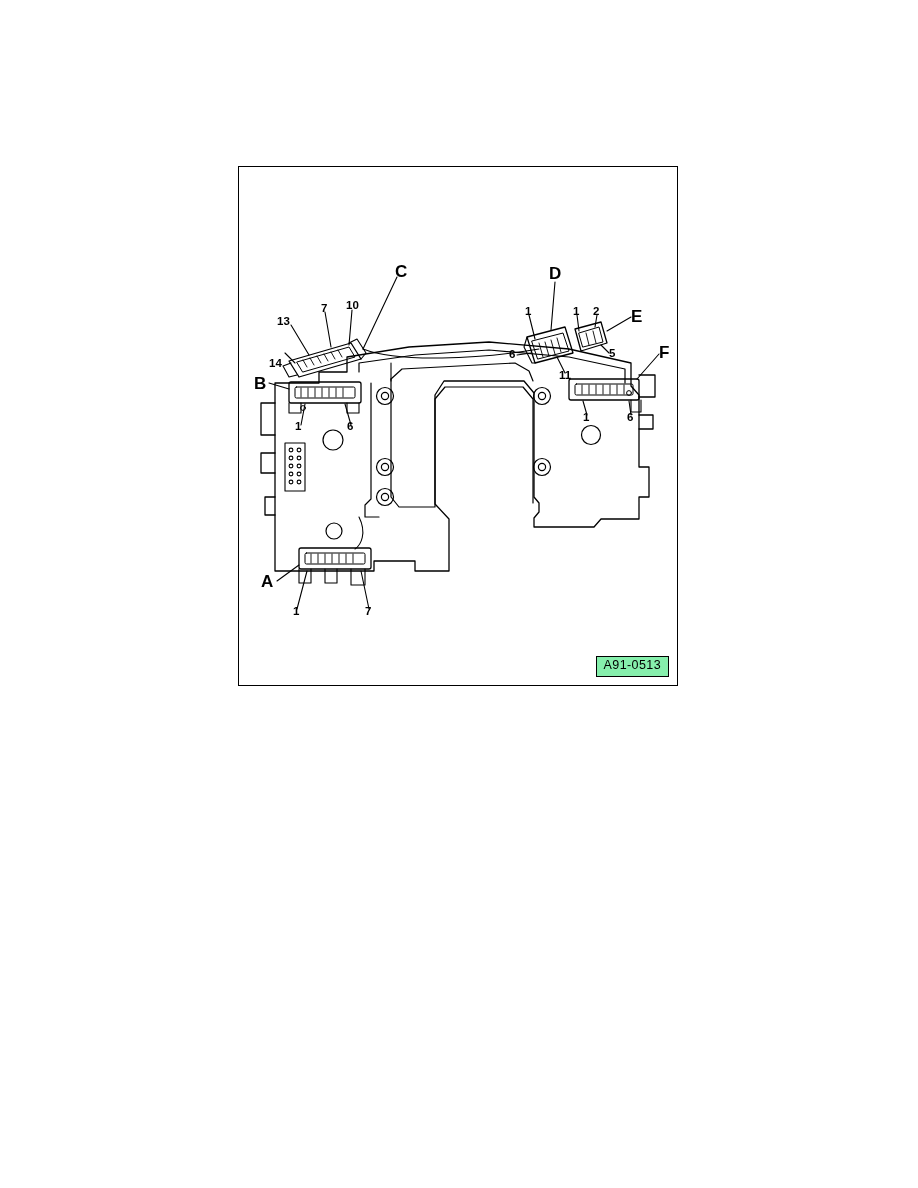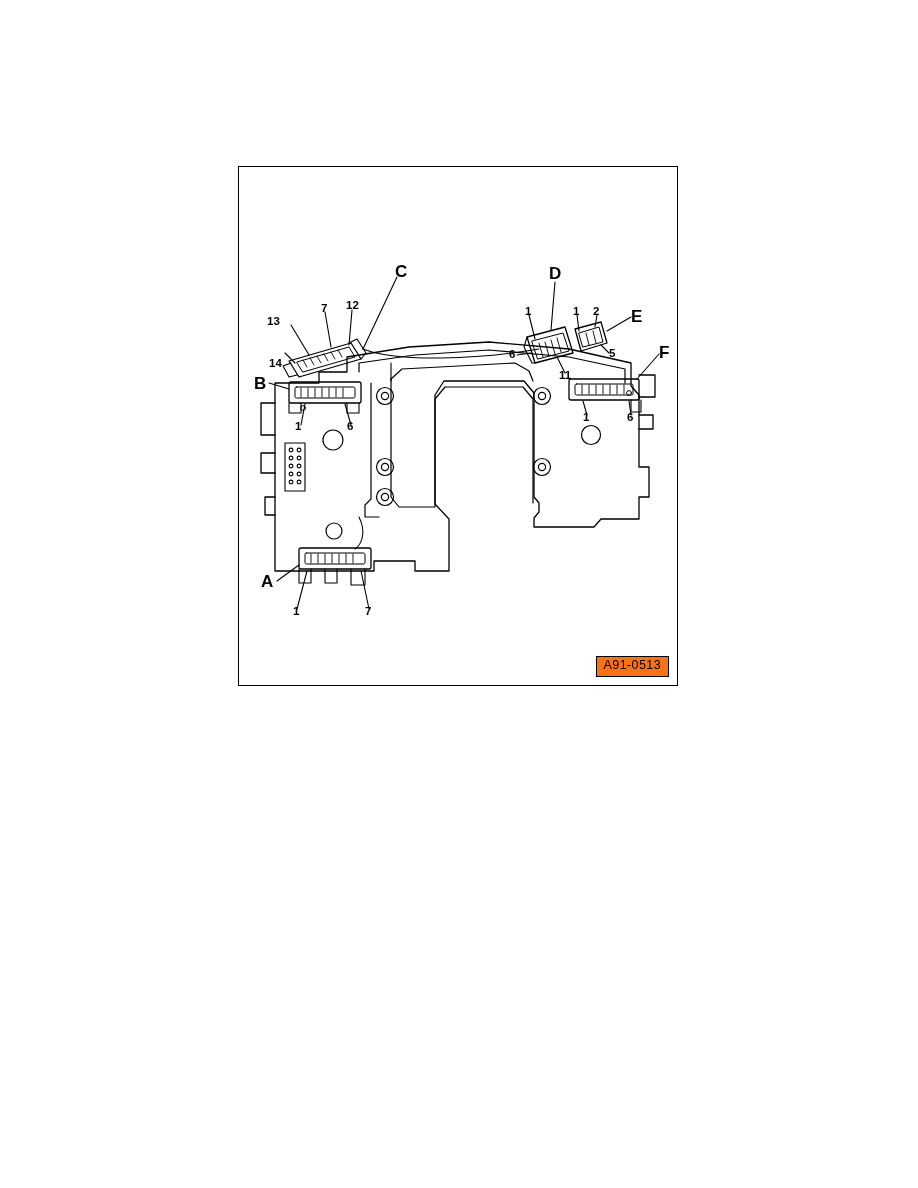--- a/index.html
+++ b/index.html
@@ -39,21 +39,21 @@
   #code-box {
     position: absolute;
     right: 8px;
     bottom: 8px;
     border: 1.2px solid #000;
     padding: 2px 7px 3px 7px;
     font-family: "Liberation Sans", sans-serif;
     font-size: 12.5px;
     letter-spacing: 0.4px;
     color: #000;
-    background: #f97316;
+    background: #86efac;
     line-height: 1.1;
   }
   .lbl {
     position: absolute;
     color: #000;
     font-family: "Liberation Sans", sans-serif;
     line-height: 1;
     white-space: nowrap;
   }
   .lbl.big {
@@ -328,23 +328,23 @@
       </g>
     </svg>
 
     <div class="lbl big" style="left:156px; top:96px;">C</div>
     <div class="lbl big" style="left:310px; top:98px;">D</div>
     <div class="lbl big" style="left:392px; top:141px;">E</div>
     <div class="lbl big" style="left:420px; top:177px;">F</div>
     <div class="lbl big" style="left:15px; top:208px;">B</div>
     <div class="lbl big" style="left:22px; top:406px;">A</div>
 
-    <div class="lbl num" style="left:28px; top:149px;">13</div>
+    <div class="lbl num" style="left:38px; top:149px;">13</div>
     <div class="lbl num" style="left:82px; top:136px;">7</div>
-    <div class="lbl num" style="left:107px; top:133px;">12</div>
+    <div class="lbl num" style="left:107px; top:133px;">10</div>
     <div class="lbl num" style="left:30px; top:179px;margin-top:12px;">14</div>
 
     <div class="lbl num" style="left:286px; top:139px;">1</div>
     <div class="lbl num" style="left:334px; top:139px;">1</div>
     <div class="lbl num" style="left:354px; top:139px;">2</div>
     <div class="lbl num" style="left:370px; top:181px;">5</div>
     <div class="lbl num" style="left:270px; top:182px;">6</div>
     <div class="lbl num" style="left:320px; top:203px;">11</div>
 
     <div class="lbl num" style="left:56px; top:254px;">1</div>

